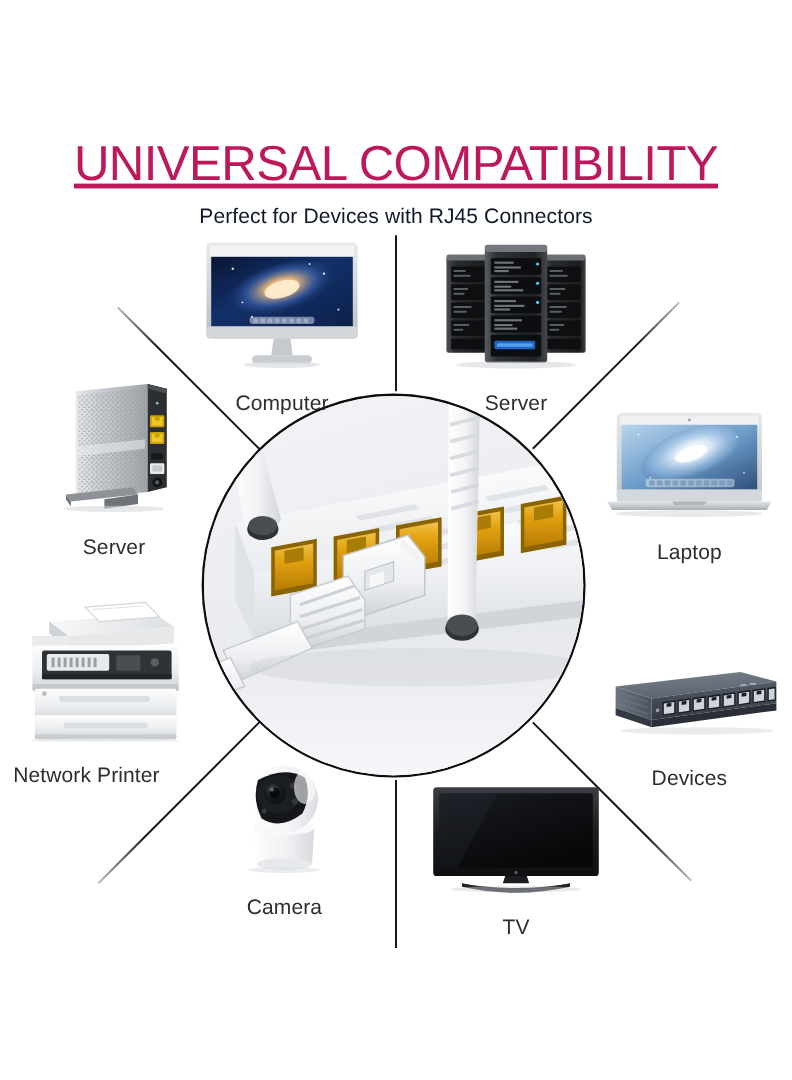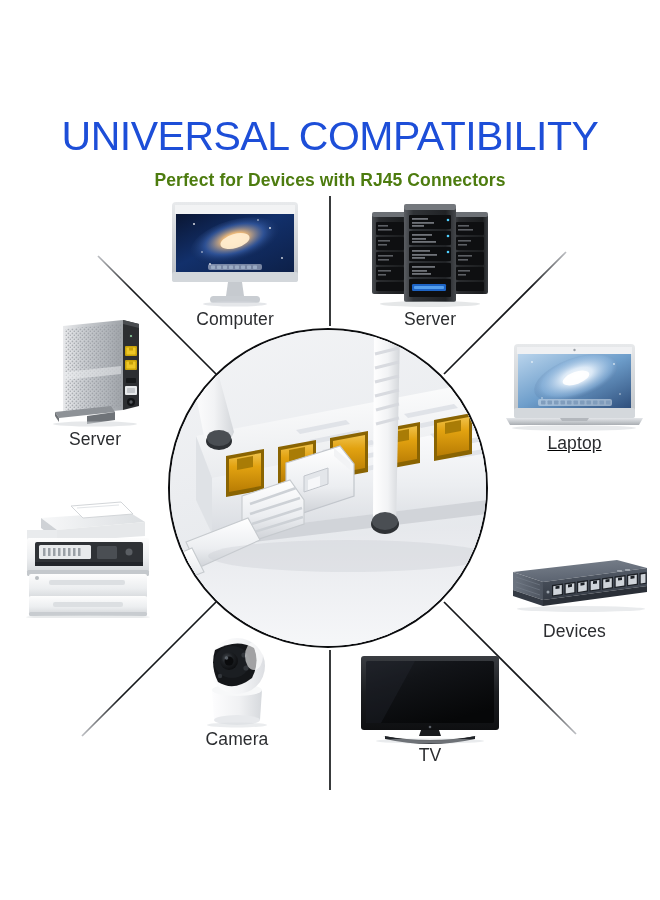--- a/index.html
+++ b/index.html
@@ -23,30 +23,31 @@
     width: 660px;
     text-align: center;
   }
   #title {
     margin: 0;
     padding-top: 112px;
     font-size: 41px;
     line-height: 48px;
     font-weight: 400;
     letter-spacing: -0.5px;
-    color: #1d4ed8;
+    color: #be185d;
     font-family: "Liberation Sans", sans-serif;
+    text-decoration: underline;
   }
   #subtitle {
     margin: 0;
     padding-top: 9px;
     font-size: 17.5px;
     line-height: 22px;
-    font-weight: 700;
-    color: #4d7c0f;
+    font-weight: 400;
+    color: #0f172a;
     letter-spacing: 0.1px;
   }
 
   
   #spokes {
     position: absolute;
     left: 0; top: 0;
     width: 660px;
     height: 900px;
     pointer-events: none;
@@ -83,28 +84,28 @@
     margin: 0 auto;
   }
   .node .label {
     text-align: center;
     font-size: 17.5px;
     line-height: 21px;
     color: #2b2d30;
     font-weight: 400;
     letter-spacing: 0.1px;
     white-space: nowrap;
-    margin-top: 1px;
+    margin-top: 18px;
   }
 
   
   #node-computer { left: 150px; top: 200px; width: 170px; }
   #node-server   { left: 360px; top: 198px; width: 140px; }
   #node-modem    { left: 15px;  top: 316px; width: 160px; }
-  #node-laptop   { left: 502px; top: 340px; width: 145px; text-decoration: underline; }
+  #node-laptop   { left: 502px; top: 340px; width: 145px; }
   #node-printer  { left: 5px;   top: 500px; width: 165px; }
   #node-switch   { left: 497px; top: 552px; width: 155px; }
   #node-camera   { left: 182px; top: 628px; width: 110px; }
   #node-tv       { left: 355px; top: 652px; width: 150px; }
 
   svg { display: block; }
 </style>
 </head>
 <body>
 
@@ -601,20 +602,21 @@
 
       <rect x="24" y="74" width="118" height="24" rx="2" fill="url(#prBody)"></rect>
       <rect x="44" y="80" width="76" height="5" rx="2" fill="#dcdfe2"></rect>
       <circle cx="32" cy="78" r="2" fill="#b9bdc1"></circle>
       <rect x="24" y="96" width="118" height="18" rx="2" fill="url(#prBody)"></rect>
       <rect x="48" y="102" width="70" height="5" rx="2" fill="#dcdfe2"></rect>
       <rect x="24" y="112" width="118" height="4" rx="1.5" fill="#c8ccd0"></rect>
       <ellipse cx="83" cy="117" rx="62" ry="2" fill="#dadde0" opacity="0.6"></ellipse>
     </svg>
   </div>
+  <div class="label" style="text-align:left;padding-left:6px;">Network Printer</div>
 </div>
 
 <div class="node" id="node-switch">
   <div class="art">
     <svg viewBox="0 0 155 68" width="155" height="68">
       <defs>
         <linearGradient id="swTop" x1="0" y1="0" x2="0.3" y2="1">
           <stop offset="0" stop-color="#7a828d"></stop>
             <stop offset="1" stop-color="#5b6370"></stop>
         </linearGradient>

